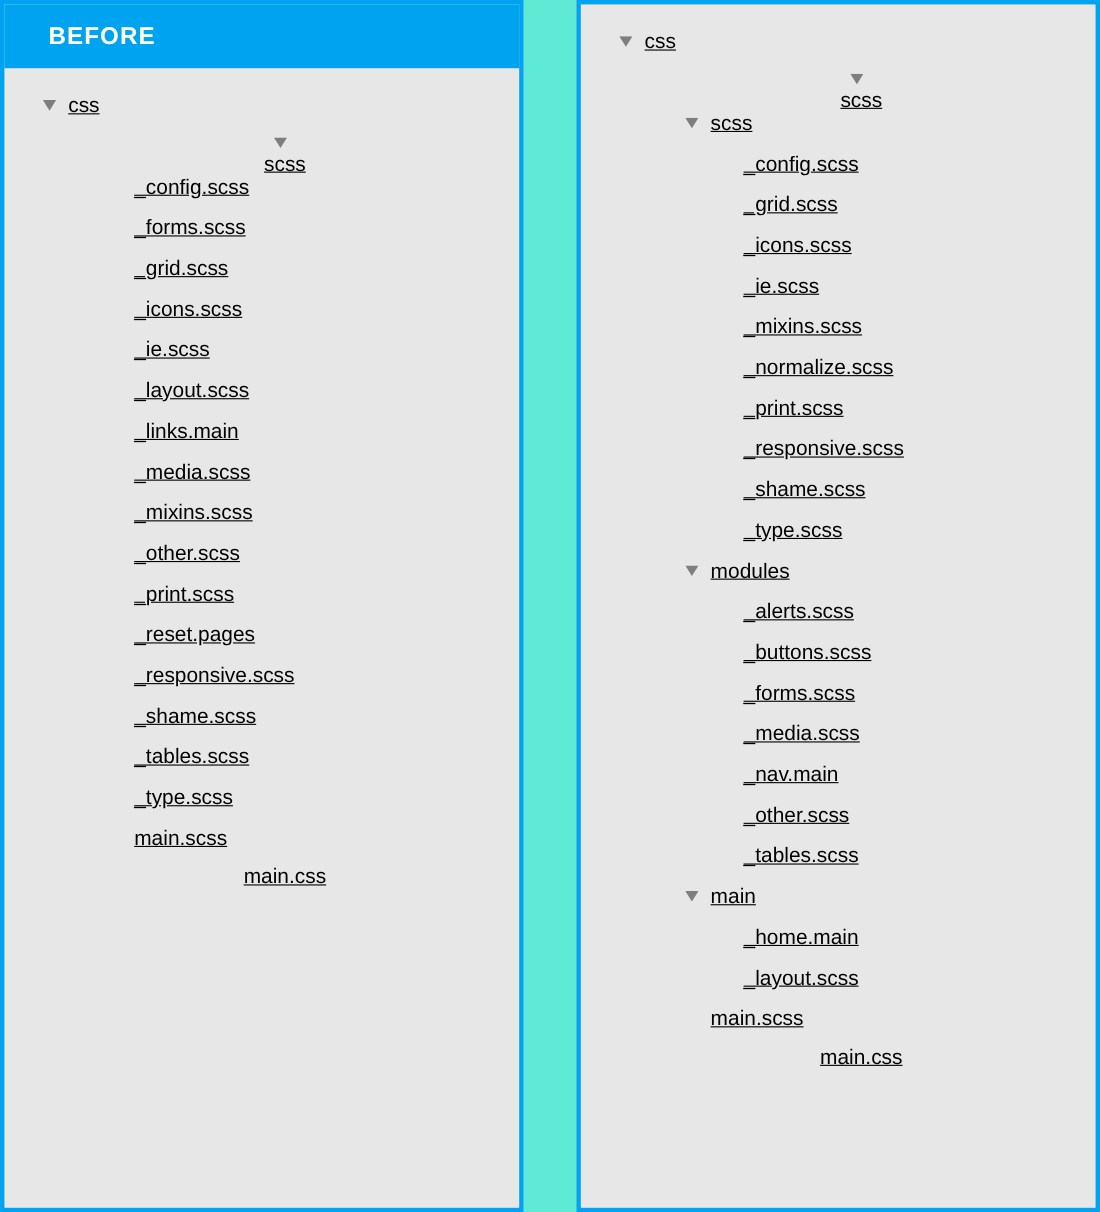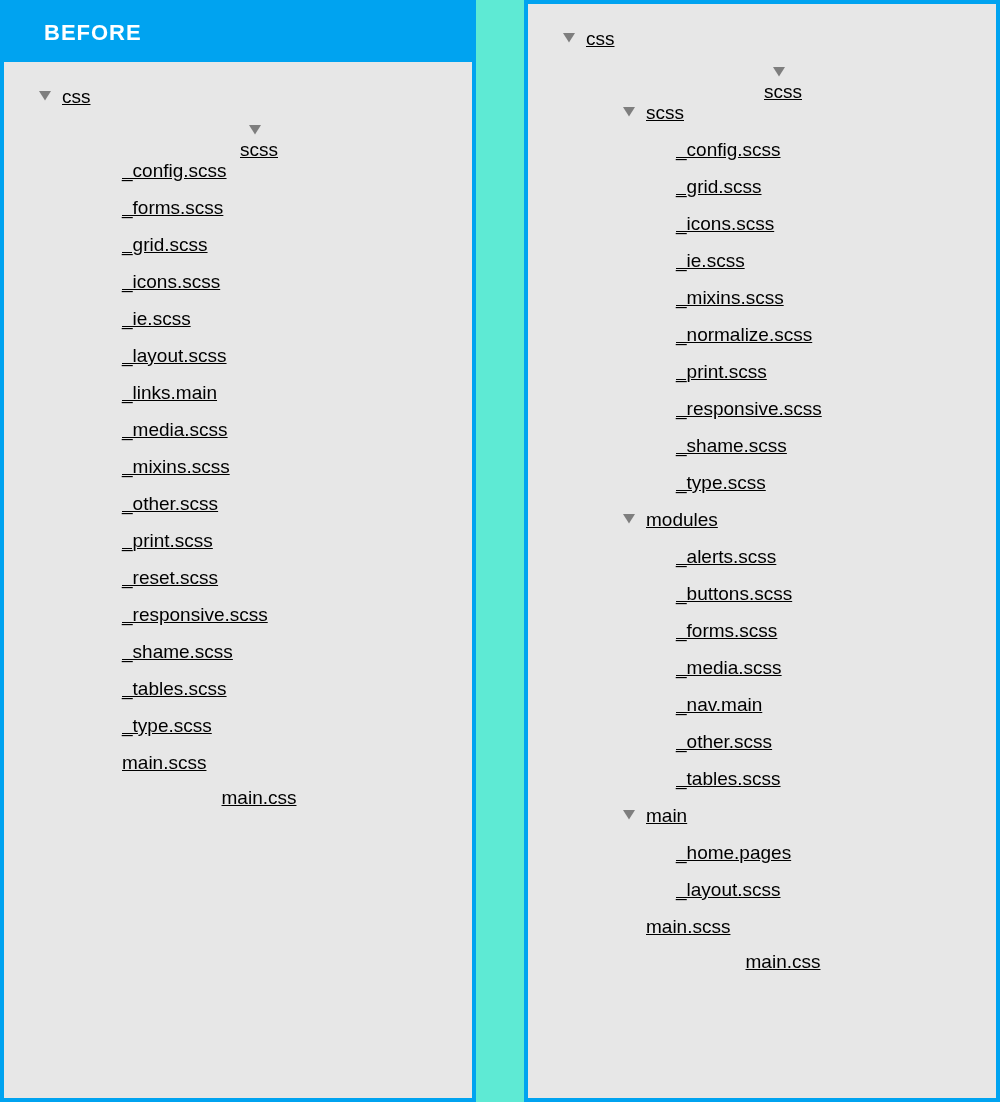--- a/index.html
+++ b/index.html
@@ -139,21 +139,21 @@
         <div class="tree-node indent-2">
           <span class="no-toggle-pad"></span>
           <span class="tree-label">_other.scss</span>
         </div>
         <div class="tree-node indent-2">
           <span class="no-toggle-pad"></span>
           <span class="tree-label">_print.scss</span>
         </div>
         <div class="tree-node indent-2">
           <span class="no-toggle-pad"></span>
-          <span class="tree-label">_reset.scss</span>
+          <span class="tree-label">_reset.pages</span>
         </div>
         <div class="tree-node indent-2">
           <span class="no-toggle-pad"></span>
           <span class="tree-label">_responsive.scss</span>
         </div>
         <div class="tree-node indent-2">
           <span class="no-toggle-pad"></span>
           <span class="tree-label">_shame.scss</span>
         </div>
         <div class="tree-node indent-2">
@@ -280,21 +280,21 @@
         <div class="tree-node indent-2">
           <span class="tree-toggle">
             <svg viewBox="0 0 10 10">
               <polygon points="0,0 10,0 5,8"></polygon>
             </svg>
           </span>
           <span class="tree-label">main</span>
         </div>
         <div class="tree-node indent-3">
           <span class="no-toggle-pad"></span>
-          <span class="tree-label">_home.pages</span>
+          <span class="tree-label">_home.main</span>
         </div>
         <div class="tree-node indent-3">
           <span class="no-toggle-pad"></span>
           <span class="tree-label">_layout.scss</span>
         </div>
         <div class="tree-node indent-2">
           <span class="no-toggle-pad"></span>
           <span class="tree-label">main.scss</span>
         </div>
         <div class="tree-node indent-1">

